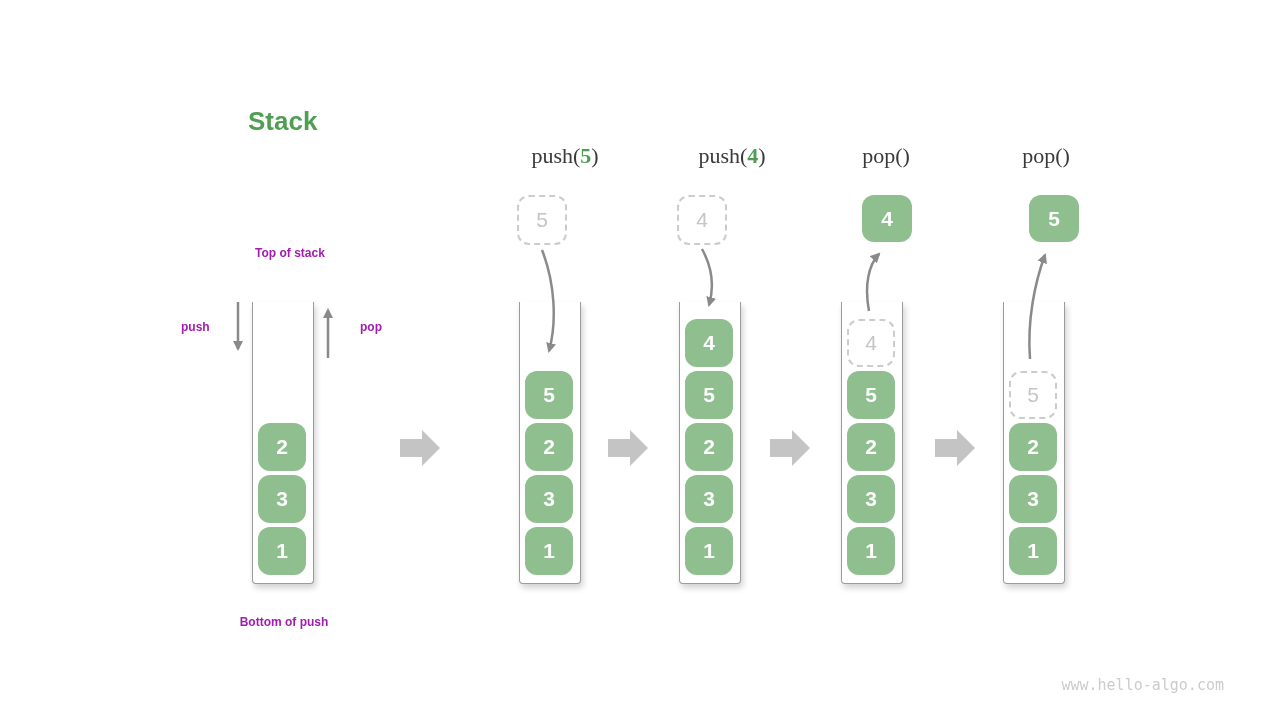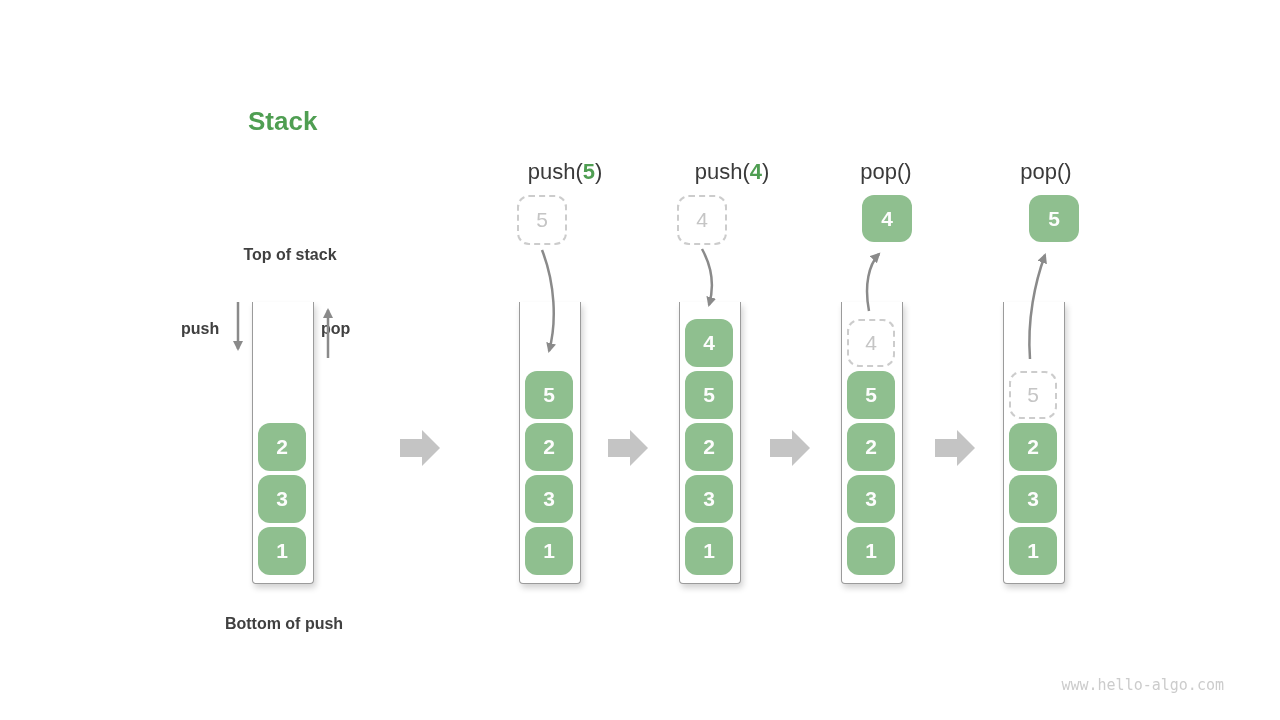--- a/index.html
+++ b/index.html
@@ -5,26 +5,26 @@
   html,body{margin:0;padding:0;background:#ffffff;}
   .canvas{
     position:relative;width:1280px;height:720px;background:#ffffff;overflow:hidden;
     font-family:"Liberation Sans",sans-serif;
     text-align:center;
   }
   .title{
     position:absolute;left:248px;top:106px;font-size:26px;font-weight:700;color:#4f9e52;
   }
   .biglabel{
-    position:absolute;font-size:16px;font-weight:700;color:#404040;white-space:nowrap;
+    position:absolute;font-size:12px;font-weight:700;color:#a21caf;white-space:nowrap;
   }
   .centered{transform:translateX(-50%);}
   .header{
-    position:absolute;top:159px;transform:translateX(-50%);
-    font-family:Liberation Sans, sans-serif;font-size:22px;color:#3a3a3a;white-space:nowrap;
+    position:absolute;top:143px;transform:translateX(-50%);
+    font-family:Liberation Serif, serif;font-size:22px;color:#3a3a3a;white-space:nowrap;
   }
   .header .arg{color:#4f9e52;font-weight:700;}
   .well{
     position:absolute;top:302px;width:60px;height:281px;background:#ffffff;
     border-left:1.5px solid #9b9b9b;border-right:1.5px solid #9b9b9b;border-bottom:1.5px solid #9b9b9b;
     border-bottom-left-radius:4px;border-bottom-right-radius:4px;
     box-shadow:2px 4px 6px rgba(0,0,0,0.18);
     z-index:1;
   }
   .cell{
@@ -45,21 +45,21 @@
 </style>
 </head>
 <body>
 
 <div class="canvas">
 
   <div class="title">Stack</div>
   <div class="biglabel centered" style="left:290px;top:246px;">Top of stack</div>
   <div class="biglabel centered" style="left:284px;top:615px;">Bottom of push</div>
   <div class="biglabel" style="left:181px;top:320px;">push</div>
-  <div class="biglabel" style="left:321px;top:320px;">pop</div>
+  <div class="biglabel" style="left:360px;top:320px;">pop</div>
 
   <div class="header" style="left:565px;"><span>push(</span><span class="arg">5</span><span>)</span></div>
   <div class="header" style="left:732px;"><span>push(</span><span class="arg">4</span><span>)</span></div>
   <div class="header" style="left:886px;">pop()</div>
   <div class="header" style="left:1046px;">pop()</div>
 
   <div class="well" style="left:252px;"></div>
   <div class="well" style="left:519px;"></div>
   <div class="well" style="left:679px;"></div>
   <div class="well" style="left:841px;"></div>

